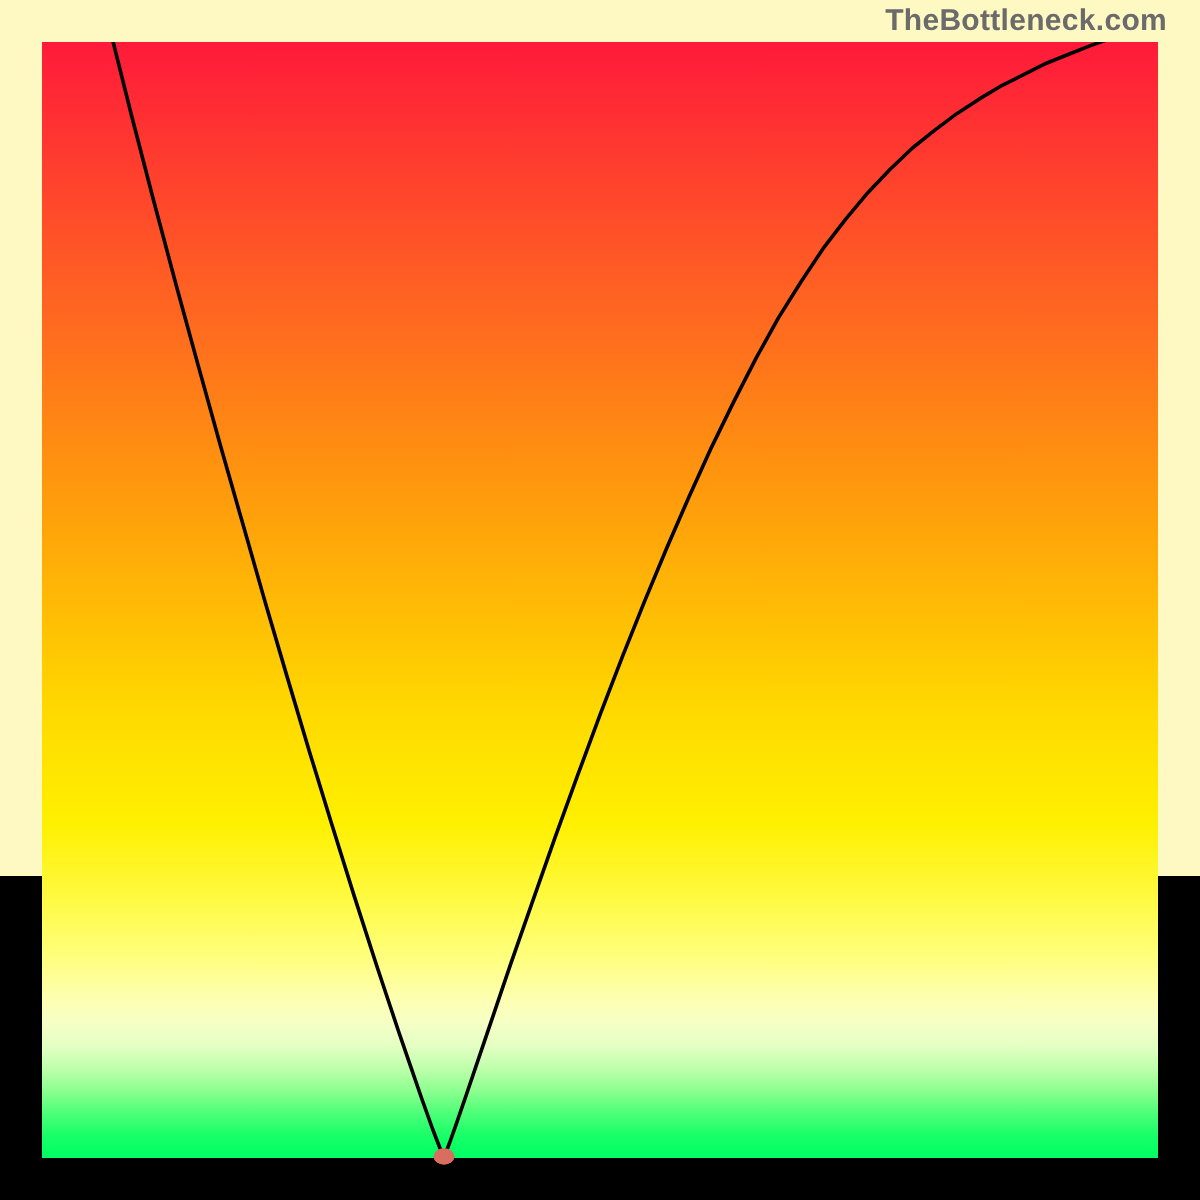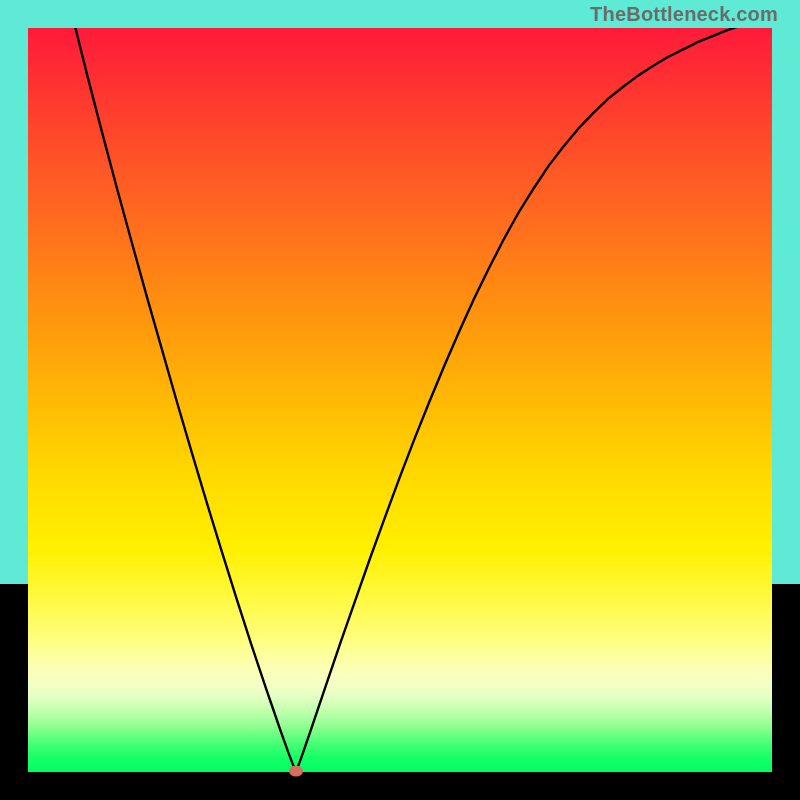--- a/index.html
+++ b/index.html
@@ -7,21 +7,21 @@
     padding: 0;
     width: 800px;
     height: 800px;
     overflow: hidden;
     background: #000;
   }
   .frame {
     position: relative;
     width: 800px;
     height: 584px;
-    background: #5eead4;
+    background: #fef9c3;
   }
   .plot-area {
     position: absolute;
     left: 28px;
     top: 28px;
     width: 744px;
     height: 744px;
     background: linear-gradient(to bottom,
       #ff1a3a 0%,
       #ff2a34 5%,

